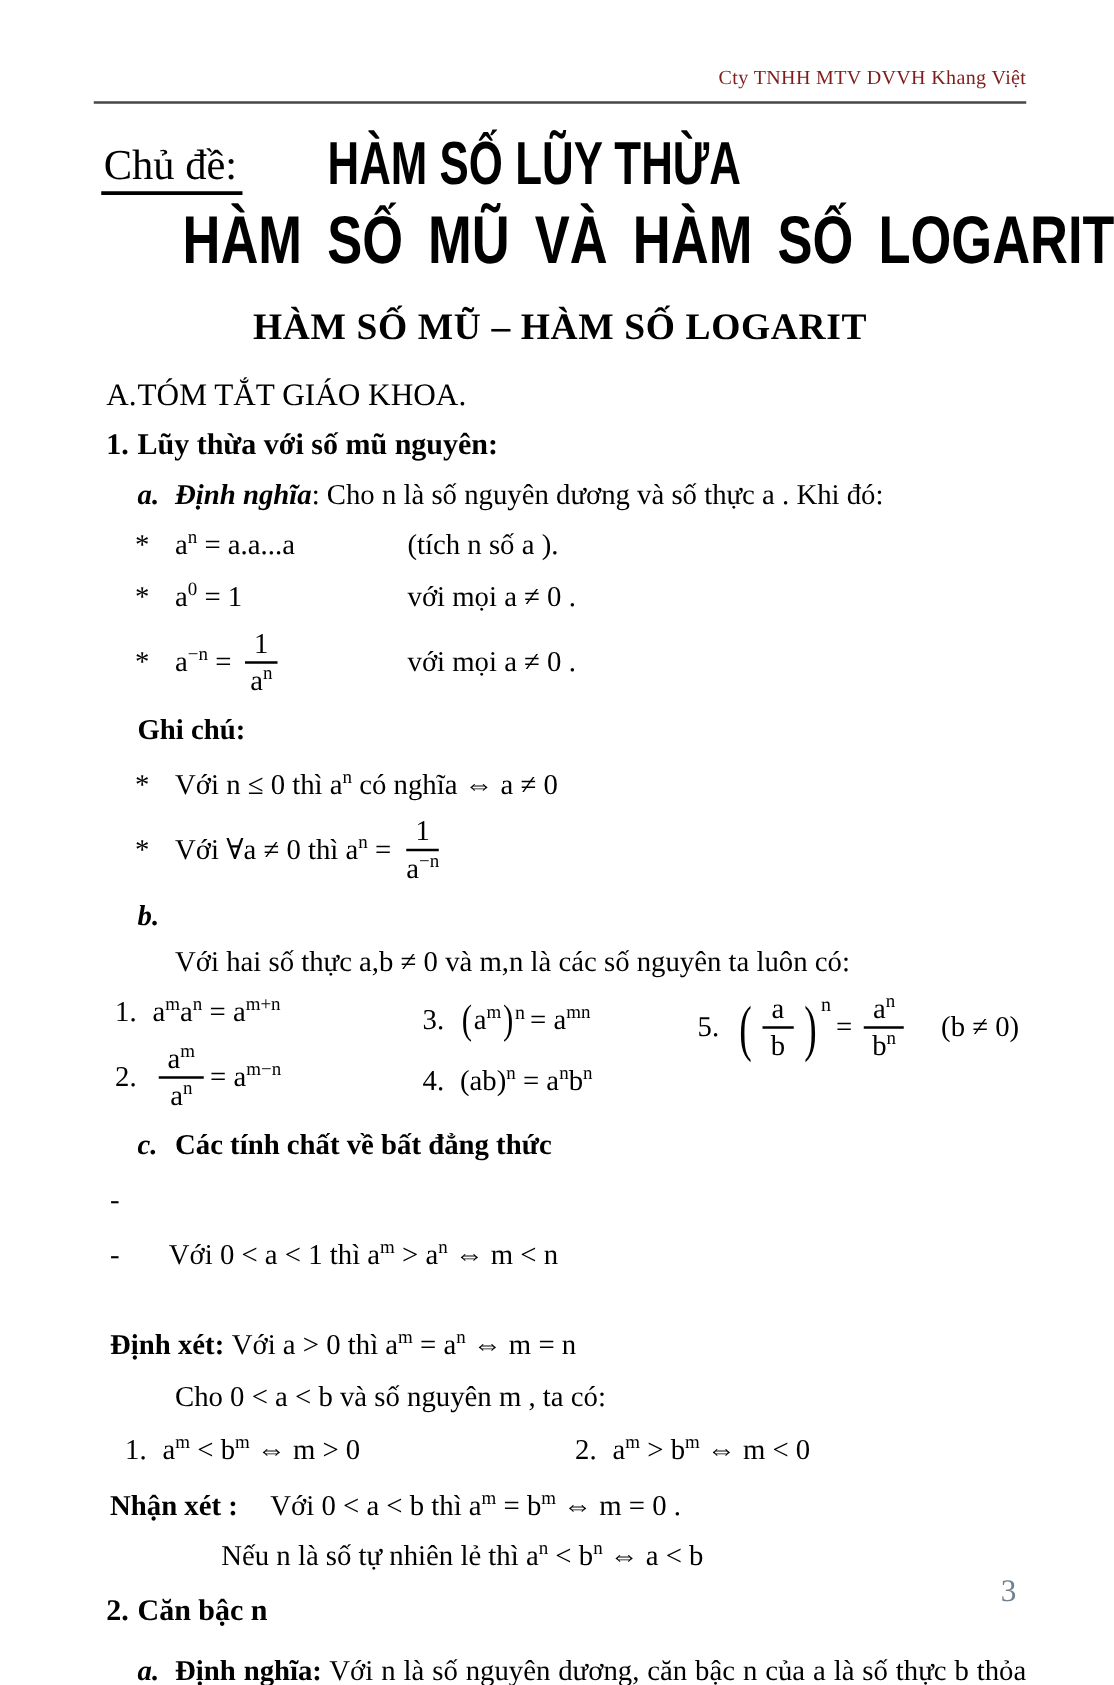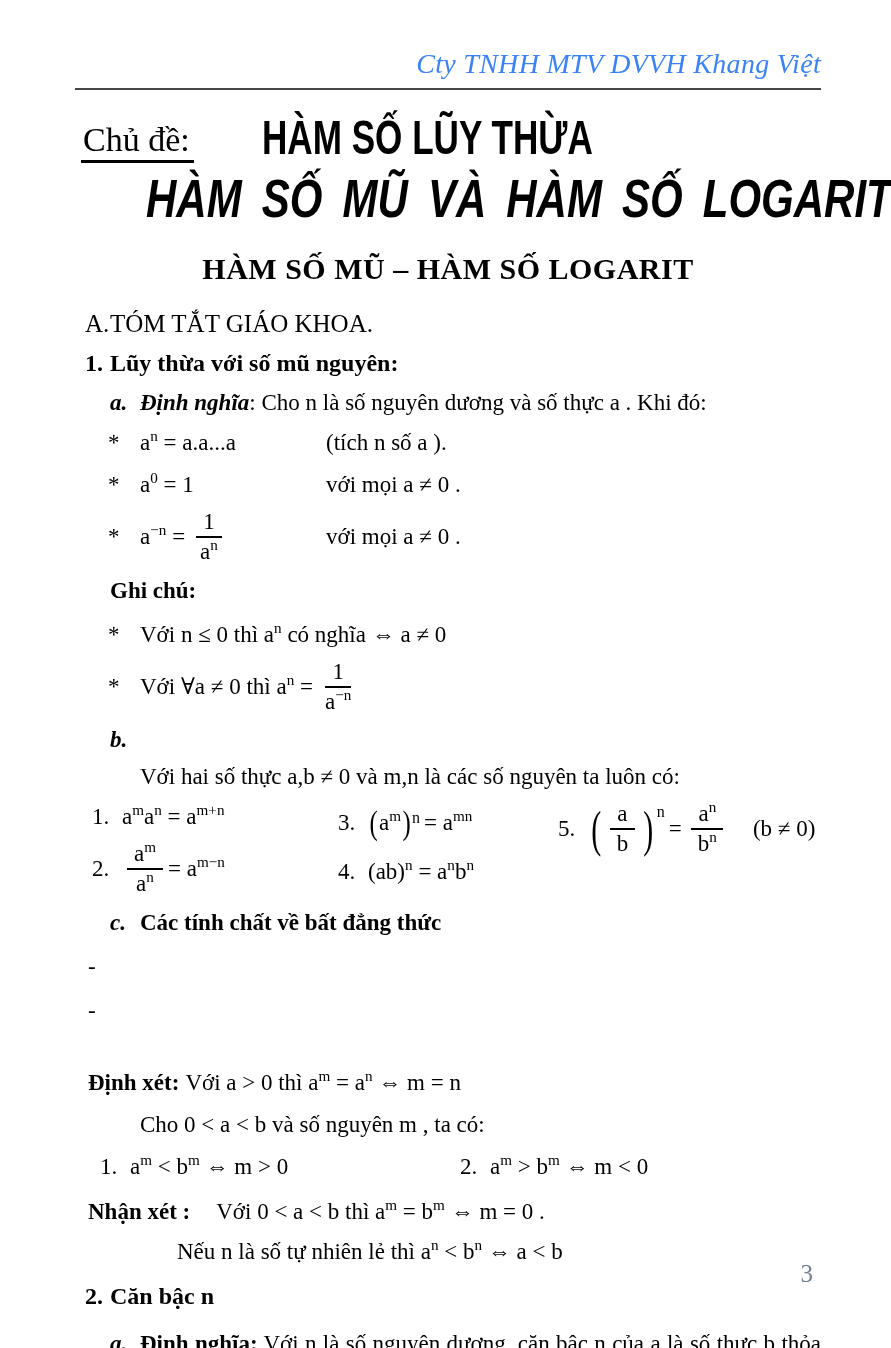--- a/index.html
+++ b/index.html
@@ -1,27 +1,27 @@
 <!DOCTYPE html>
 <html><head>
 <meta charset="utf-8">
 <style>
   html,body{margin:0;padding:0;width:891px;height:1348px;background:#ffffff;overflow:hidden;}
   body{font-family:"Liberation Serif","DejaVu Serif",serif;color:#000;font-size:23px;line-height:1.4;}
   .page{position:relative;box-sizing:border-box;width:891px;height:1348px;padding:44px 70px 0 75px;}
 
   
   .header{border-bottom:2px solid #474747;padding-bottom:5px;text-align:right;}
-  .company{font-style:italic;font-size:28px;color:#3b82f6;letter-spacing:.3px;}
+  .company{font-size:16px;color:#7f1d1d;letter-spacing:.3px;}
 
   
   .title-row{display:flex;align-items:flex-end;margin-top:26px;}
   .chu-de{font-size:34px;line-height:1.15;border-bottom:3px solid #000;padding:0 4px 1px 2px;margin-left:6px;white-space:nowrap;}
   .big1{font-family:"Liberation Sans","DejaVu Sans",sans-serif;font-weight:bold;font-size:45px;line-height:1.05;white-space:nowrap;transform:scale(.78,1.08);transform-origin:left bottom;margin-left:68px;letter-spacing:0;}
-  .big2wrap{text-align:center;margin-top:12px;font-style:italic;}
+  .big2wrap{text-align:center;margin-top:12px;}
   .big2{display:inline-block;font-family:"Liberation Sans","DejaVu Sans",sans-serif;font-weight:bold;font-size:50px;line-height:1.05;white-space:nowrap;transform:scale(.84,1.08);transform-origin:center bottom;word-spacing:10px;}
   .subtitle{text-align:center;font-weight:bold;font-size:30px;margin-top:20px;letter-spacing:.5px;}
 
   
   .row{display:flex;align-items:baseline;}
   .vrow{display:flex;align-items:center;}
   .toplbl{flex:0 0 25px;margin-left:10px;}
   .lbl{flex:0 0 30px;margin-left:35px;font-weight:bold;font-style:italic;}
   .sbul{flex:0 0 32px;margin-left:33px;}
   .sform{flex:0 0 186px;}
@@ -191,20 +191,21 @@
   <div class="row mt10">
     <span class="lbl">c.</span>
     <span class="boldit">Các tính chất về bất đẳng thức</span>
   </div>
 
   <div class="row mt12">
     <span class="dbul">-</span>
   </div>
   <div class="row mt12">
     <span class="dbul">-</span>
+    <span>Với 0 &lt; a &lt; 1  thì a<sup>m</sup> &gt; a<sup>n</sup> ⇔ m &lt; n</span>
   </div>
 
   <div class="row mt12 indent-remark">
     <span class="boldit">Định xét:</span>
     <span style="margin-left:6px;margin-top:28px;">Với a &gt; 0 thì a<sup>m</sup> = a<sup>n</sup> ⇔ m = n</span>
   </div>
 
   <div class="indent2 mt10">Cho 0 &lt; a &lt; b và số nguyên m , ta có:</div>
 
   <div class="row mt10">

